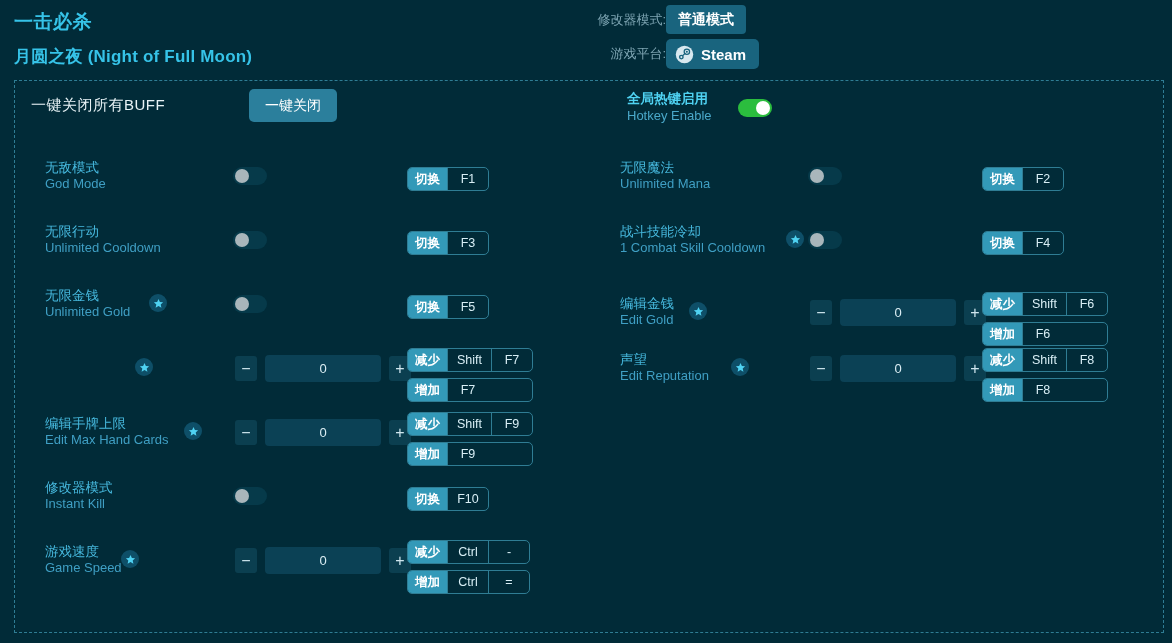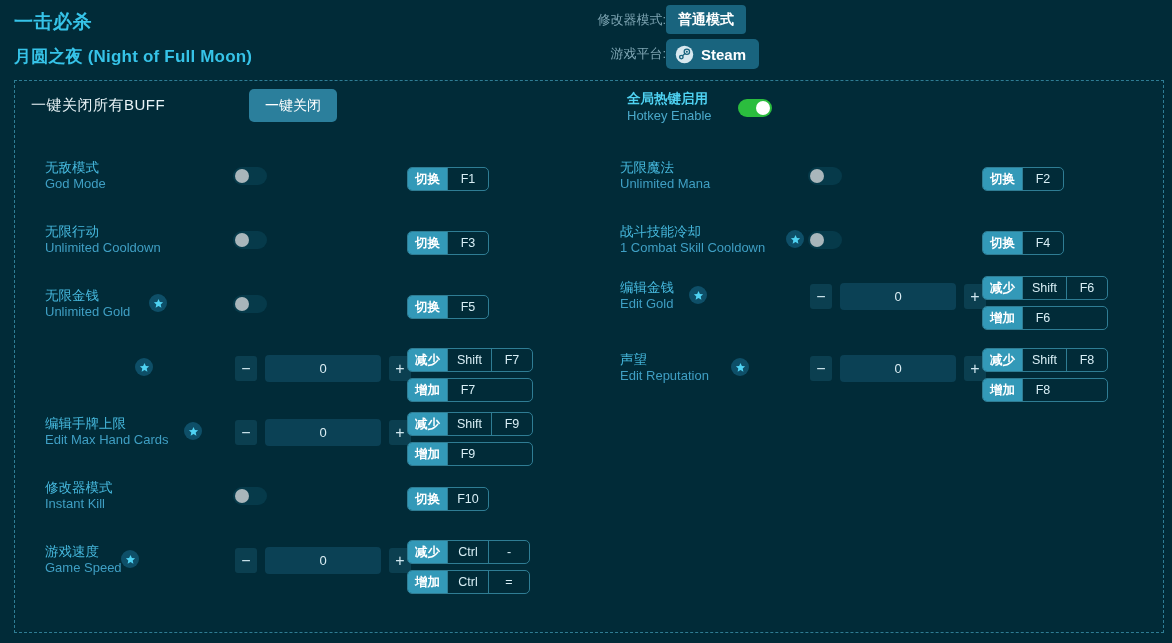--- a/index.html
+++ b/index.html
@@ -350,21 +350,21 @@
               <span class="knob"></span>
             </span>
           </div>
           <div class="keys" style="left: 392px; top: 11px;">
             <div class="keyrow">
               <span class="kact">切换</span>
               <span class="kkey">F4</span>
             </div>
           </div>
         </div>
-        <div class="row" style="top: 140px; height: 40px;">
+        <div class="row" style="top: 156px; height: 40px;">
           <div class="labels">
             <div class="lab-zh">编辑金钱</div>
             <div class="lab-en">Edit Gold</div>
           </div>
           <span class="star" style="left: 99px; top: 10px;">
             <svg viewBox="0 0 24 24">
               <path fill="#4fd2f2" d="M12 2l3 6.6 7 .8-5.2 4.7 1.5 7-6.3-3.6L5.7 21l1.5-7L2 9.4l7-.8z"></path>
             </svg>
           </span>
           <div class="stepper" style="left: 220px; top: 7px;">

